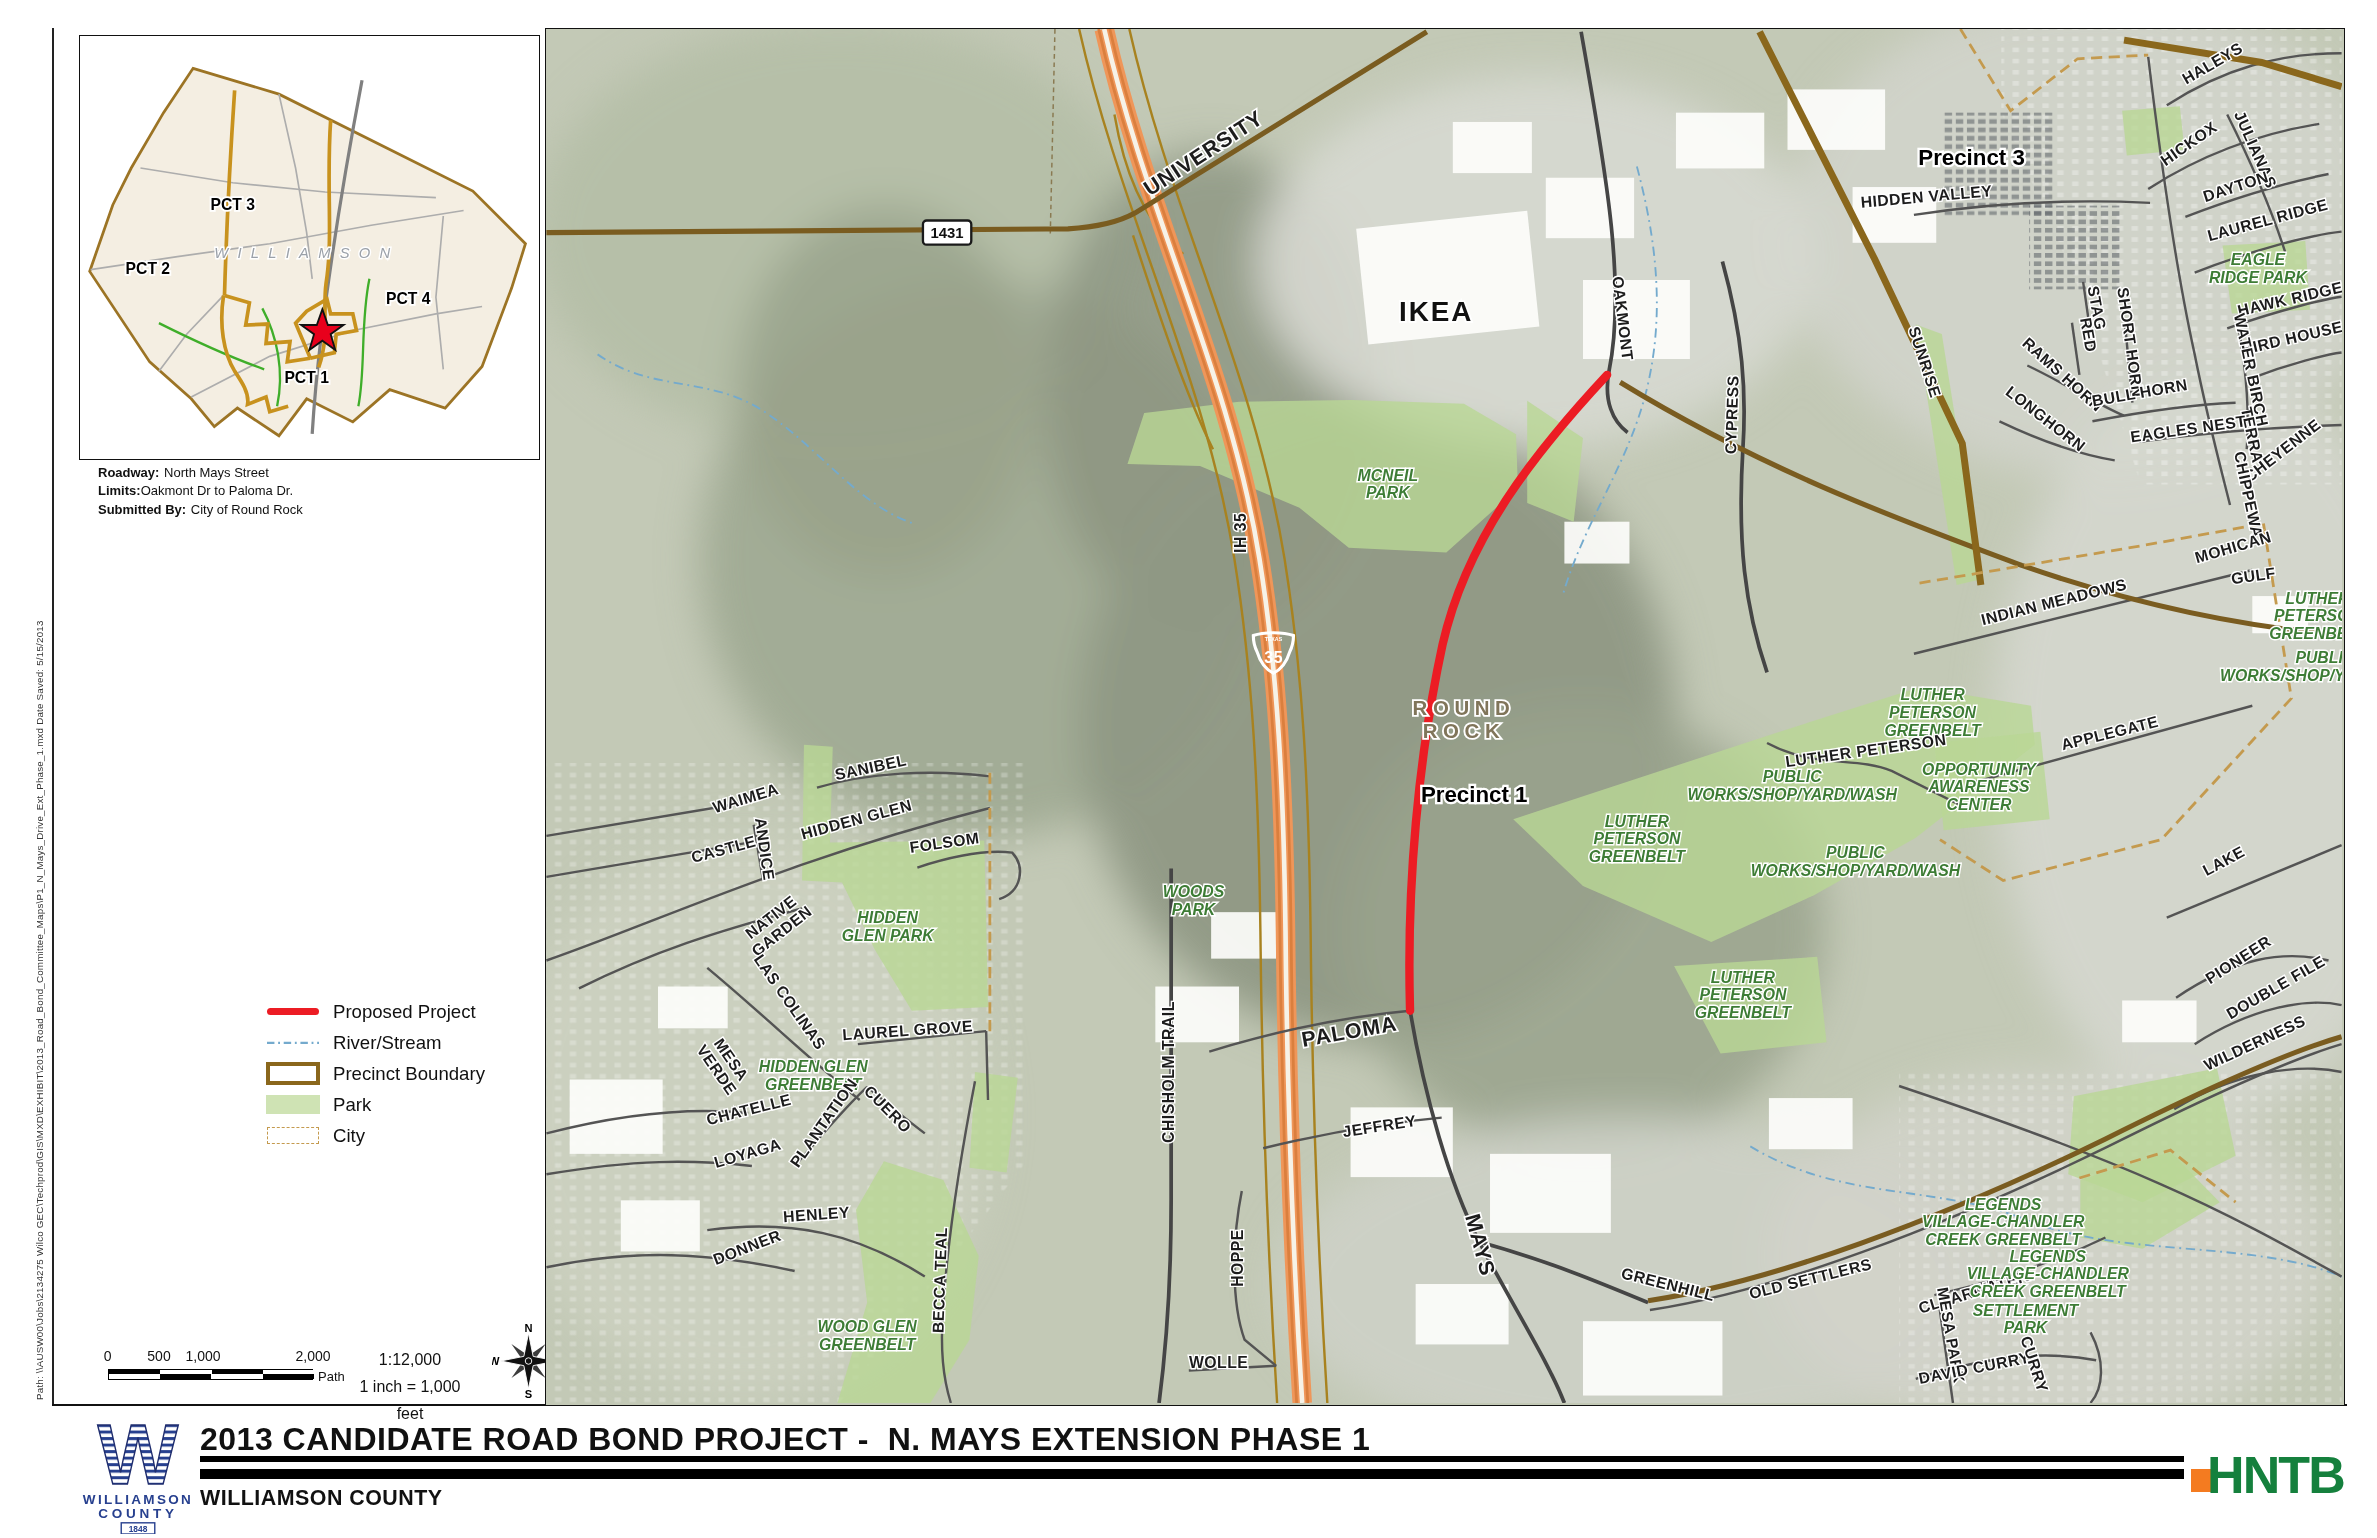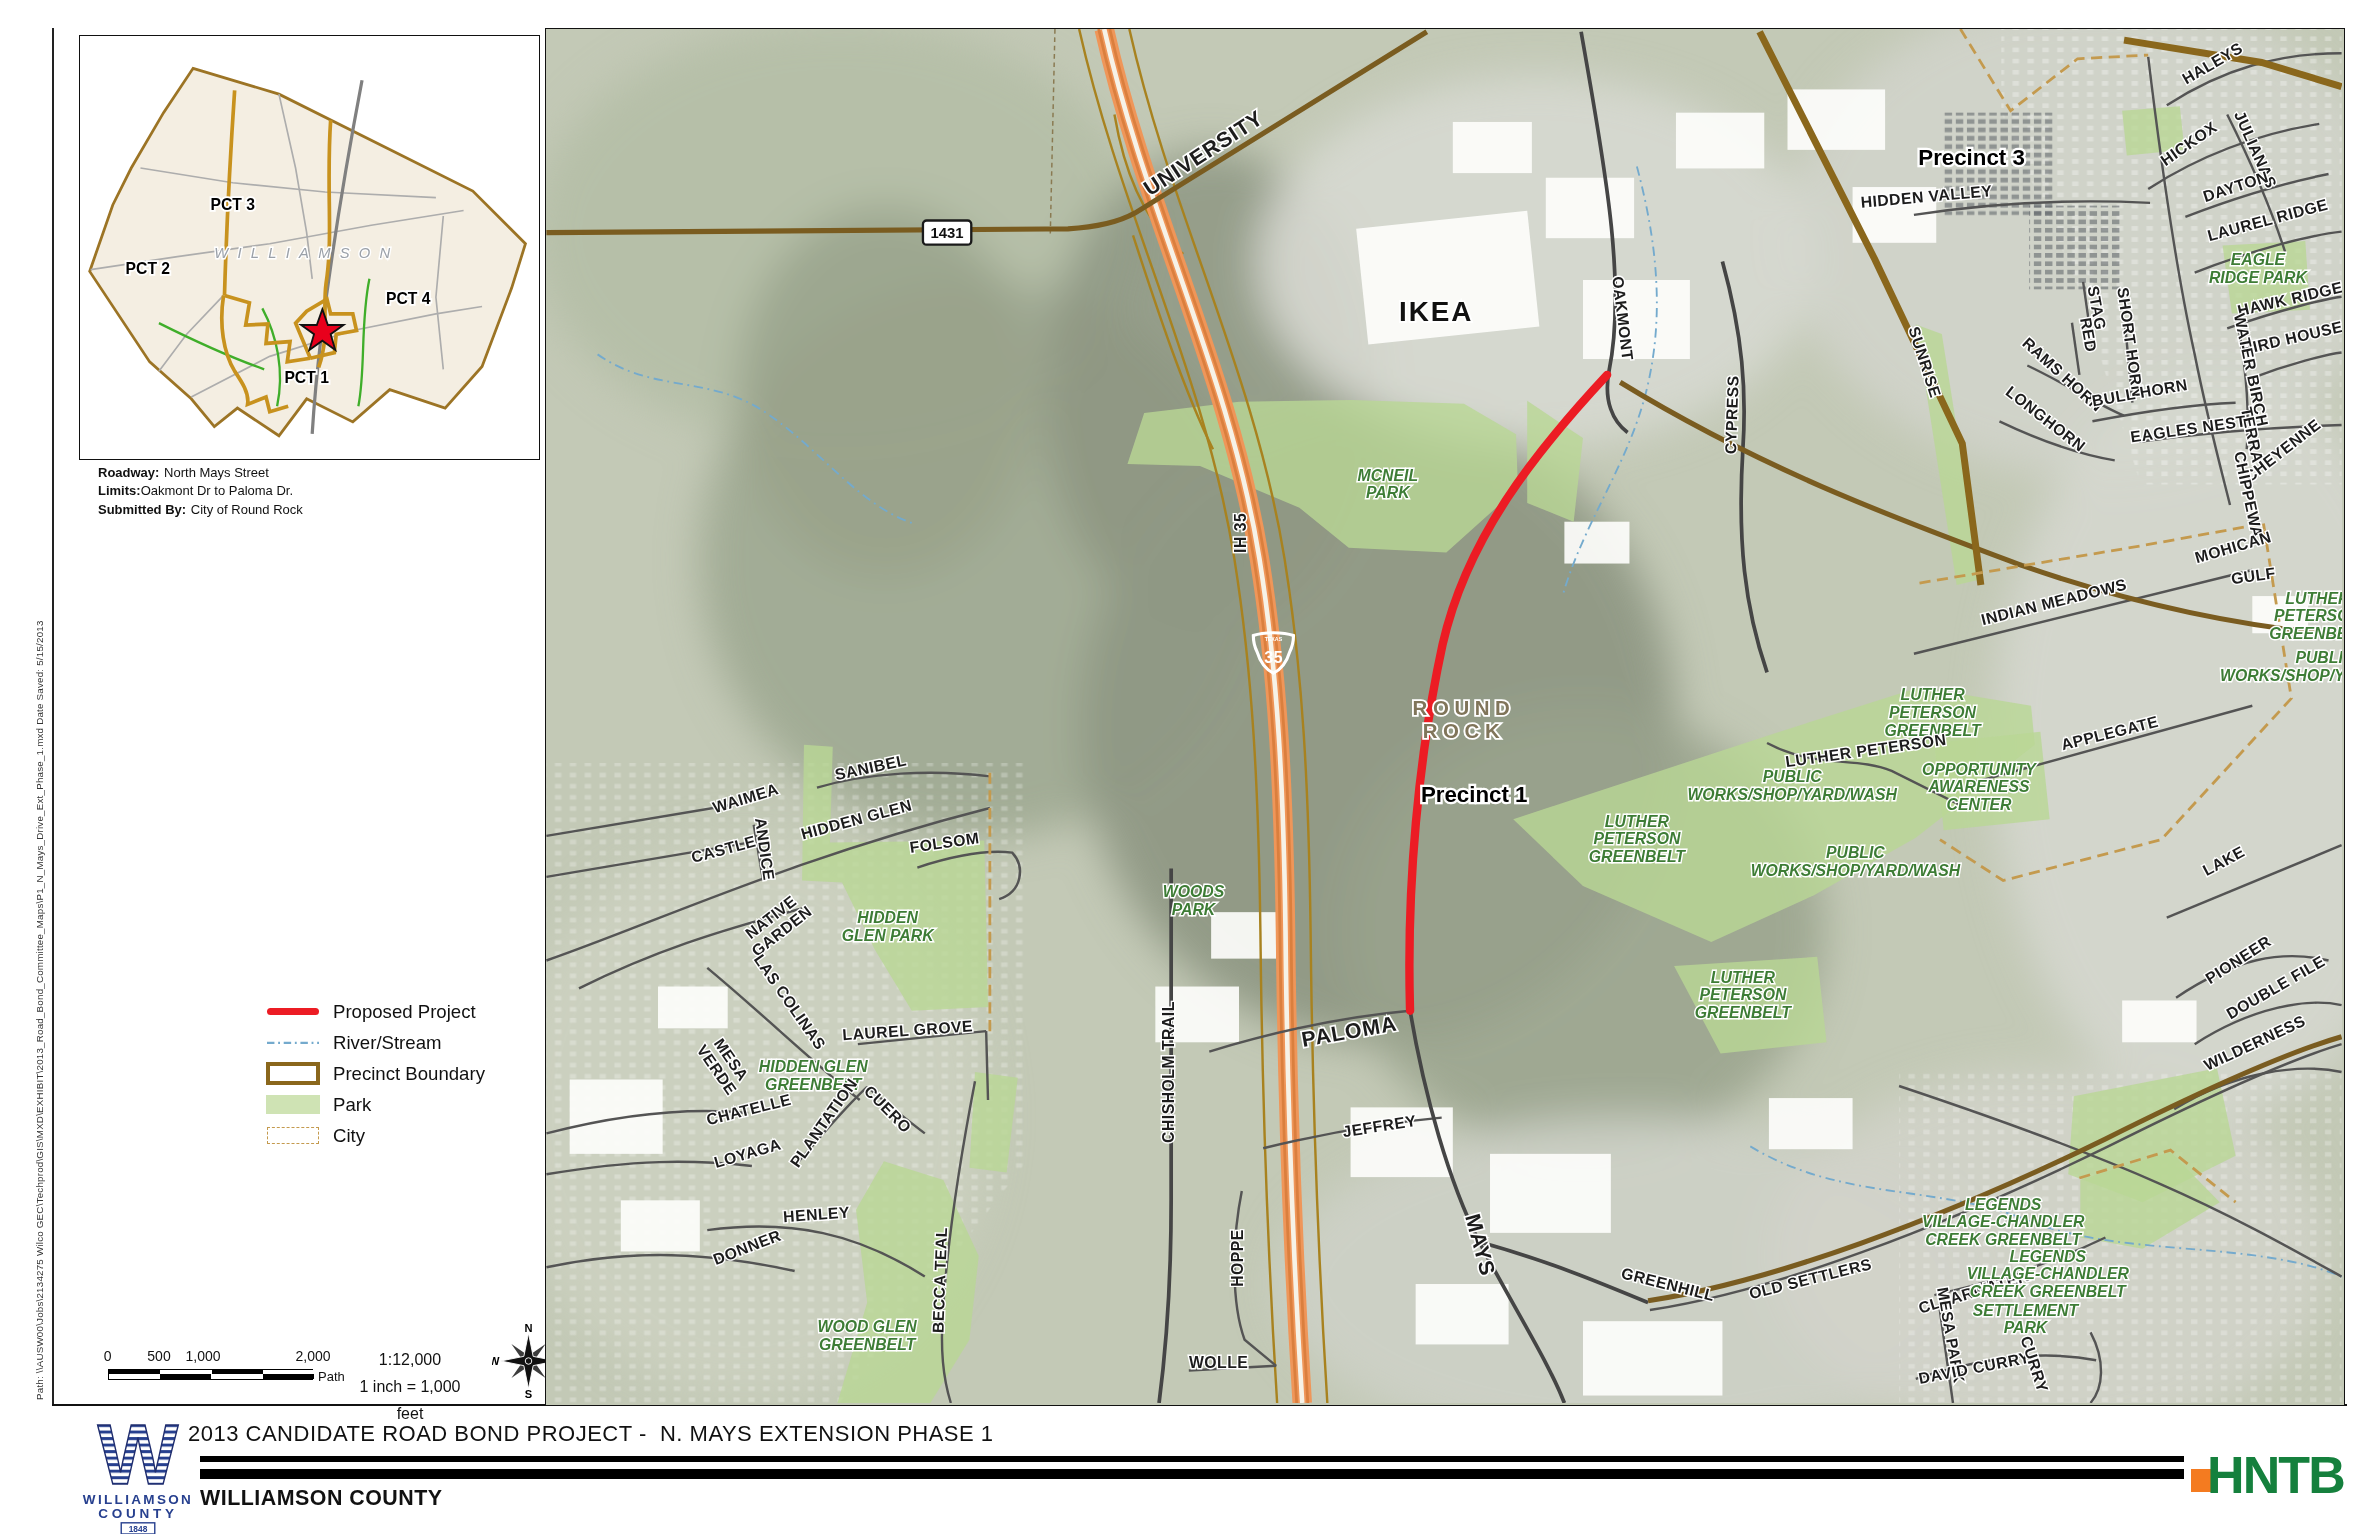--- a/index.html
+++ b/index.html
@@ -67,21 +67,21 @@
   
   .i-county{fill:#f4eee2;stroke:#9c7425;stroke-width:3;}
   .i-gold{stroke:#c8921e;stroke-width:4;fill:none;}
   .i-green{stroke:#3fae2a;stroke-width:2.5;fill:none;}
   .i-road{stroke:#adadad;stroke-width:1.8;fill:none;}
   .i-road-dark{stroke:#808080;stroke-width:3.5;fill:none;}
   .i-pct{font-size:17px;font-weight:bold;fill:#000;stroke:#fff;stroke-width:4px;paint-order:stroke;}
   .i-county-name{font-size:16px;font-style:italic;fill:#9aa0a8;letter-spacing:10px;stroke:#fff;stroke-width:3px;paint-order:stroke;}
 
   
-  #footer-title{left:188px;top:1421px;font-size:22px;font-weight:normal;letter-spacing:0.5px;white-space:pre;}
+  #footer-title{left:200px;top:1421px;font-size:32px;font-weight:bold;letter-spacing:0.5px;white-space:pre;}
   #footer-rule-thin{left:200px;top:1456px;width:1984px;height:5.6px;background:#000;}
   #footer-rule-thick{left:200px;top:1469px;width:1984px;height:10.3px;background:#000;}
   #footer-agency{left:200px;top:1486px;font-size:21.4px;font-weight:bold;letter-spacing:0.5px;}
   #wilco-logo{left:80px;top:1411px;}
   #hntb{left:2191px;top:1445px;width:163px;height:65px;}
   #hntb-sq{position:absolute;left:0px;top:24px;width:23px;height:23px;background:#f47b20;}
   #hntb-text{position:absolute;left:16px;top:0px;font-size:52px;font-weight:900;color:#15803d;letter-spacing:-1.9px;}
 </style>
 </head>
 <body>

